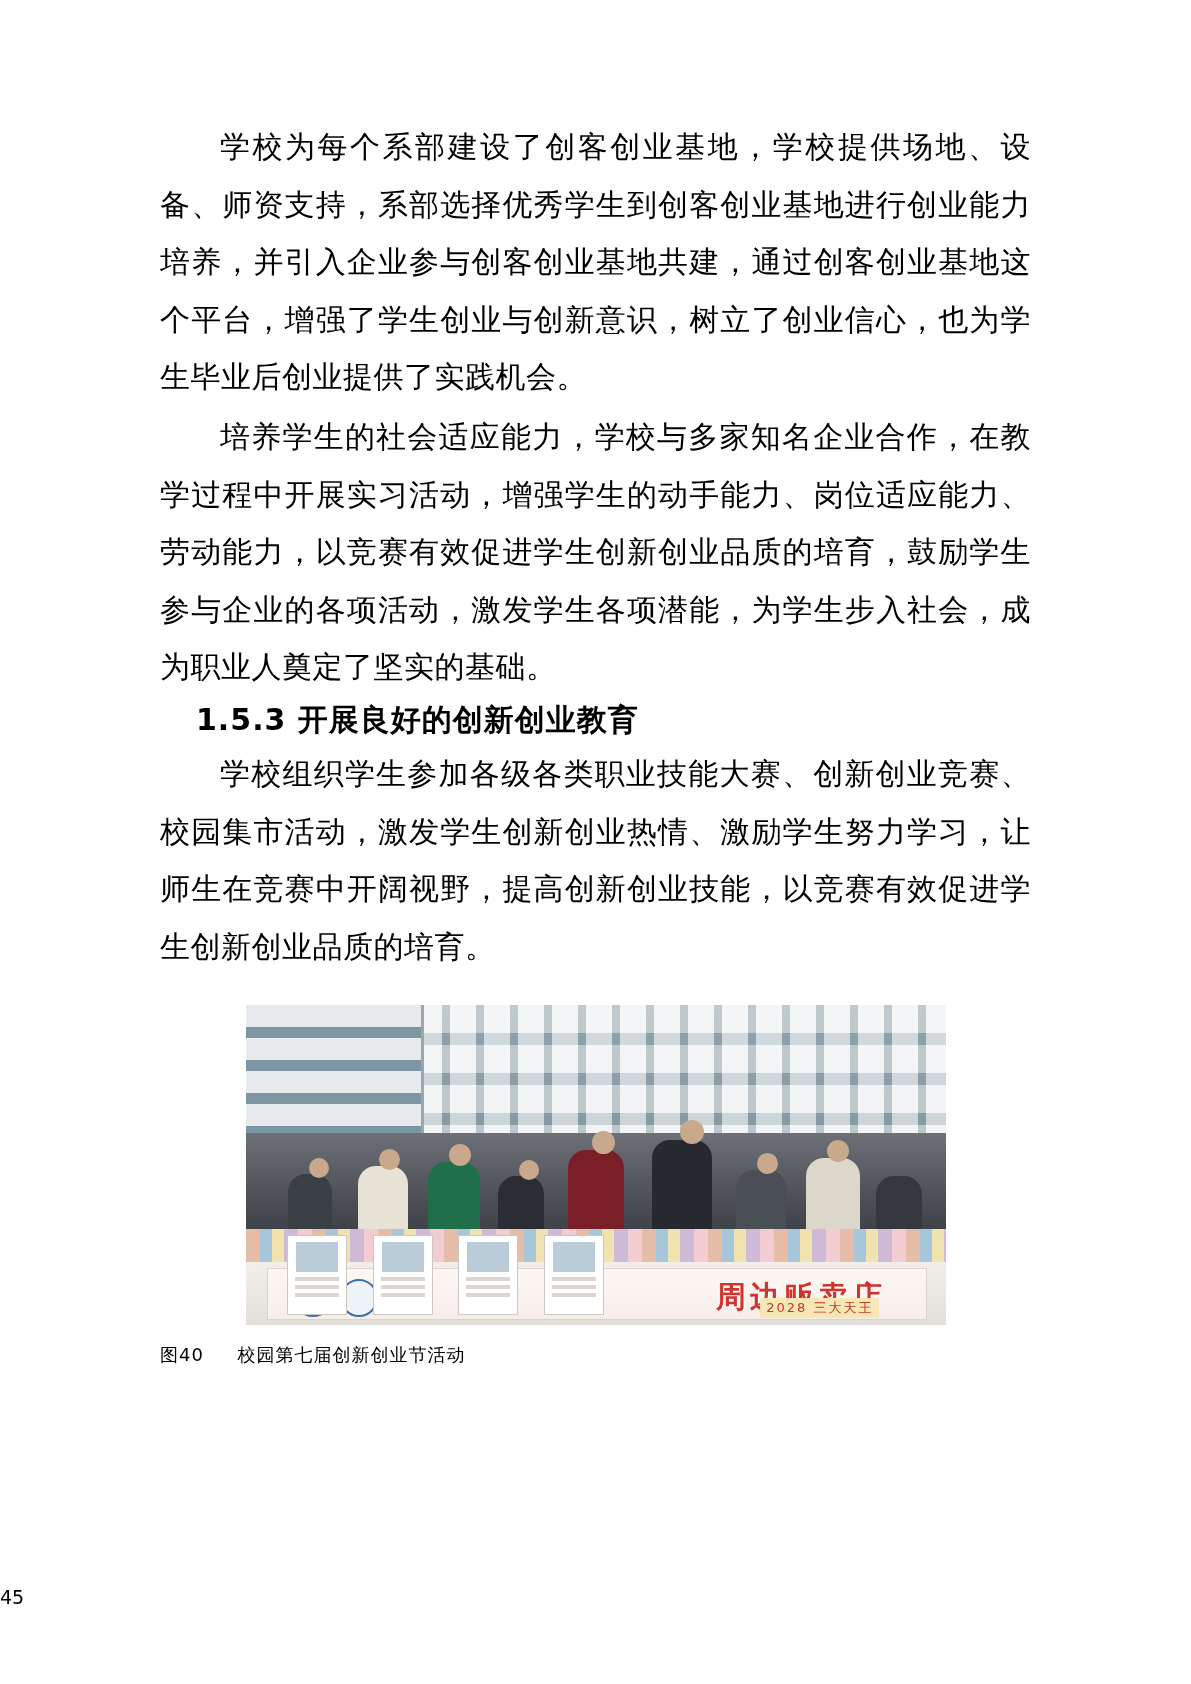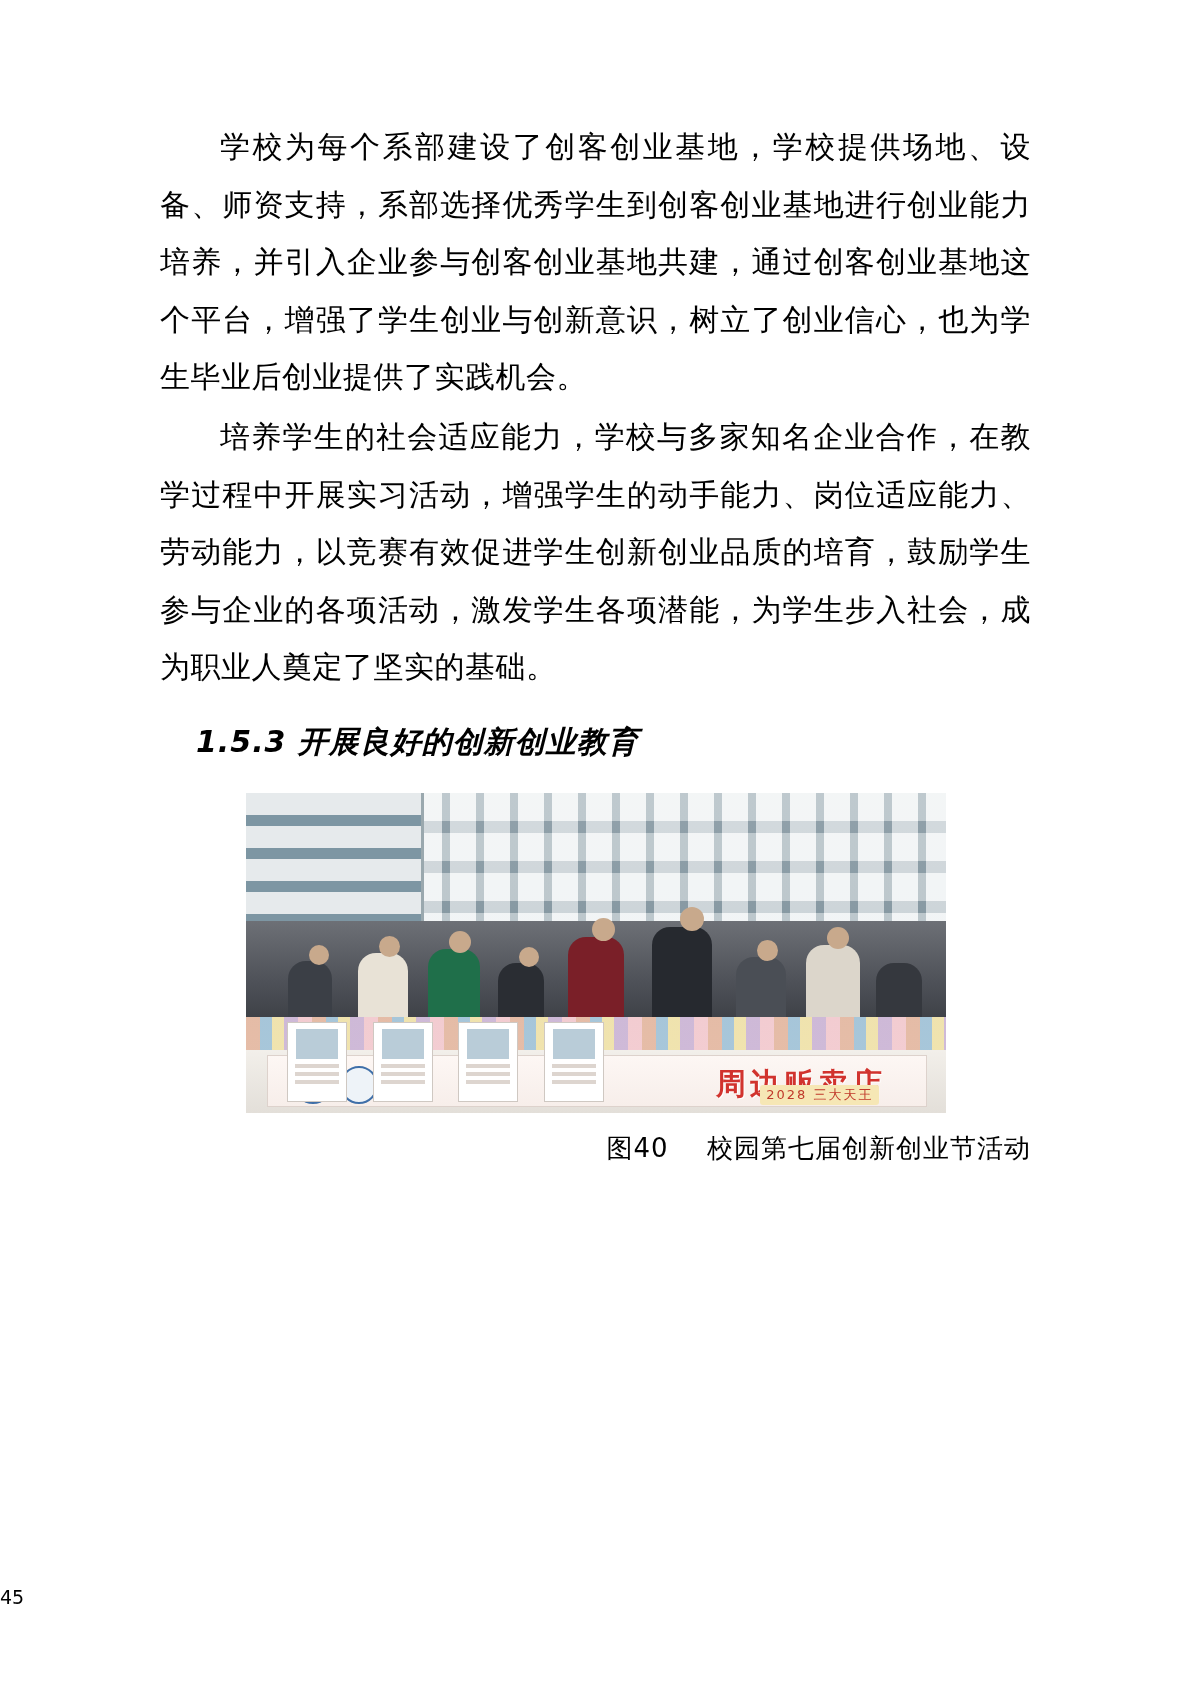--- a/index.html
+++ b/index.html
@@ -28,25 +28,24 @@
     text-align: justify;
     text-justify: inter-ideograph;
     text-indent: 2em;
     margin: 0 0 2px 0;
     letter-spacing: 0.5px;
     font-family: "DejaVu Serif", "Liberation Serif", serif;
   }
   .heading {
     font-size: 30px;
     font-weight: bold;
-    margin: 26px 0 4px 0;
+    margin: 4px 0 4px 0;
     text-indent: 1.2em;
     letter-spacing: 1px;
     font-family: "DejaVu Sans", "Liberation Sans", sans-serif;
-    font-style: italic;
   }
   .figure-wrap {
     margin-top: 30px;
     text-align: center;
   }
   .figure-frame {
     width: 700px;
     height: 320px;
     margin: 0 auto;
     position: relative;
@@ -137,24 +136,24 @@
     display: block; margin: 5px auto 0; width: 44px; height: 4px;
     background: #ddd5cf;
     box-shadow: 0 8px 0 #ddd5cf, 0 16px 0 #ddd5cf;
   }
   .logo-circle {
     position: absolute; border-radius: 50%;
     border: 2px solid #3f6fa8; background: #eef3f8;
   }
   .caption {
     margin-top: 18px;
-    font-size: 26px;
+    font-size: 18px;
     letter-spacing: 1px;
     font-family: "DejaVu Sans", "Liberation Sans", sans-serif;
-    text-align: right;
+    text-align: left;
   }
   .caption .cap-sp { display:inline-block; width: 20px; }
   .page-number {
     position: absolute;
     left: 0; right: 8px;
     bottom: 76px;
     text-align: left;
     font-size: 19px;
     font-family: "DejaVu Sans", "Liberation Sans", sans-serif;
   }
@@ -163,20 +162,21 @@
 <body>
 
 <div class="page">
 
   <p class="para">学校为每个系部建设了创客创业基地，学校提供场地、设备、师资支持，系部选择优秀学生到创客创业基地进行创业能力培养，并引入企业参与创客创业基地共建，通过创客创业基地这个平台，增强了学生创业与创新意识，树立了创业信心，也为学生毕业后创业提供了实践机会。</p>
 
   <p class="para">培养学生的社会适应能力，学校与多家知名企业合作，在教学过程中开展实习活动，增强学生的动手能力、岗位适应能力、劳动能力，以竞赛有效促进学生创新创业品质的培育，鼓励学生参与企业的各项活动，激发学生各项潜能，为学生步入社会，成为职业人奠定了坚实的基础。</p>
 
   <h3 class="heading">1.5.3 开展良好的创新创业教育</h3>
 
+  <p class="para">学校组织学生参加各级各类职业技能大赛、创新创业竞赛、校园集市活动，激发学生创新创业热情、激励学生努力学习，让师生在竞赛中开阔视野，提高创新创业技能，以竞赛有效促进学生创新创业品质的培育。</p>
 
   <div class="figure-wrap">
     <div class="figure-frame">
       <div class="sky"></div>
       <div class="building"></div>
       <div class="bldg-left"></div>
 
       <div class="crowd">
         <div class="person" style="left:6%;width:44px;height:62px;background:#3b3f46;"></div>
         <div class="head" style="left:9%;bottom:58px;width:20px;height:20px;"></div>

